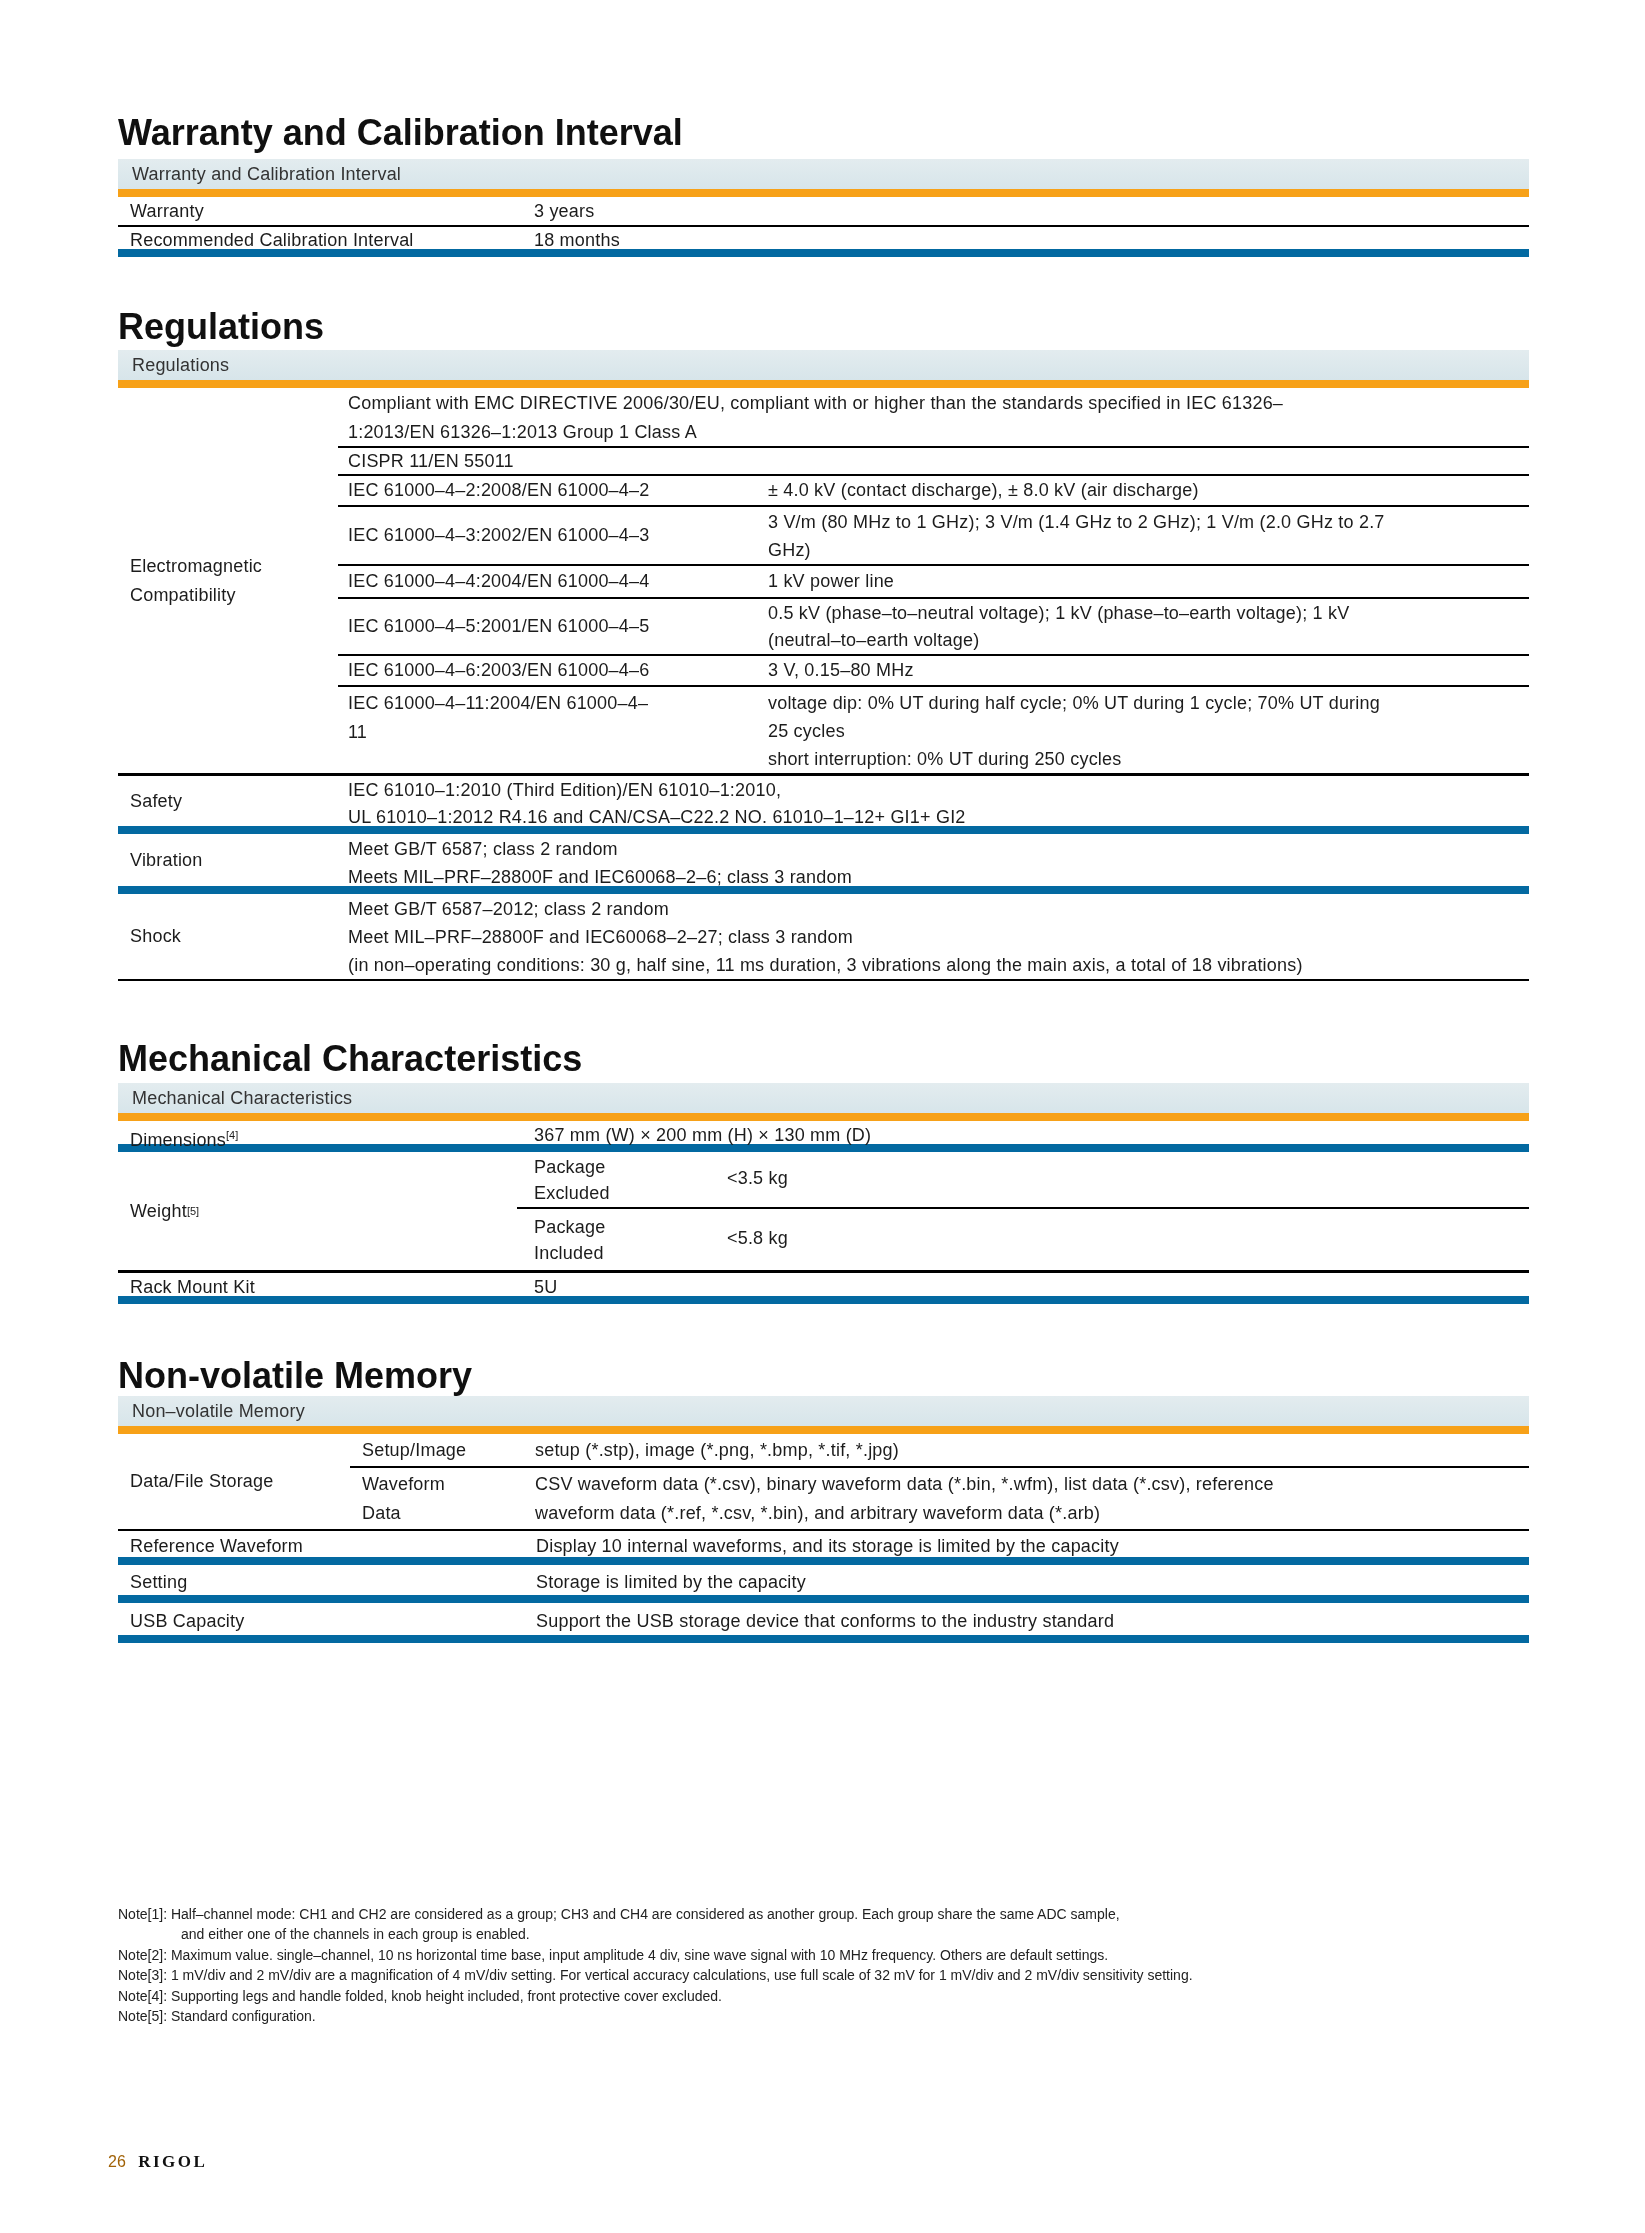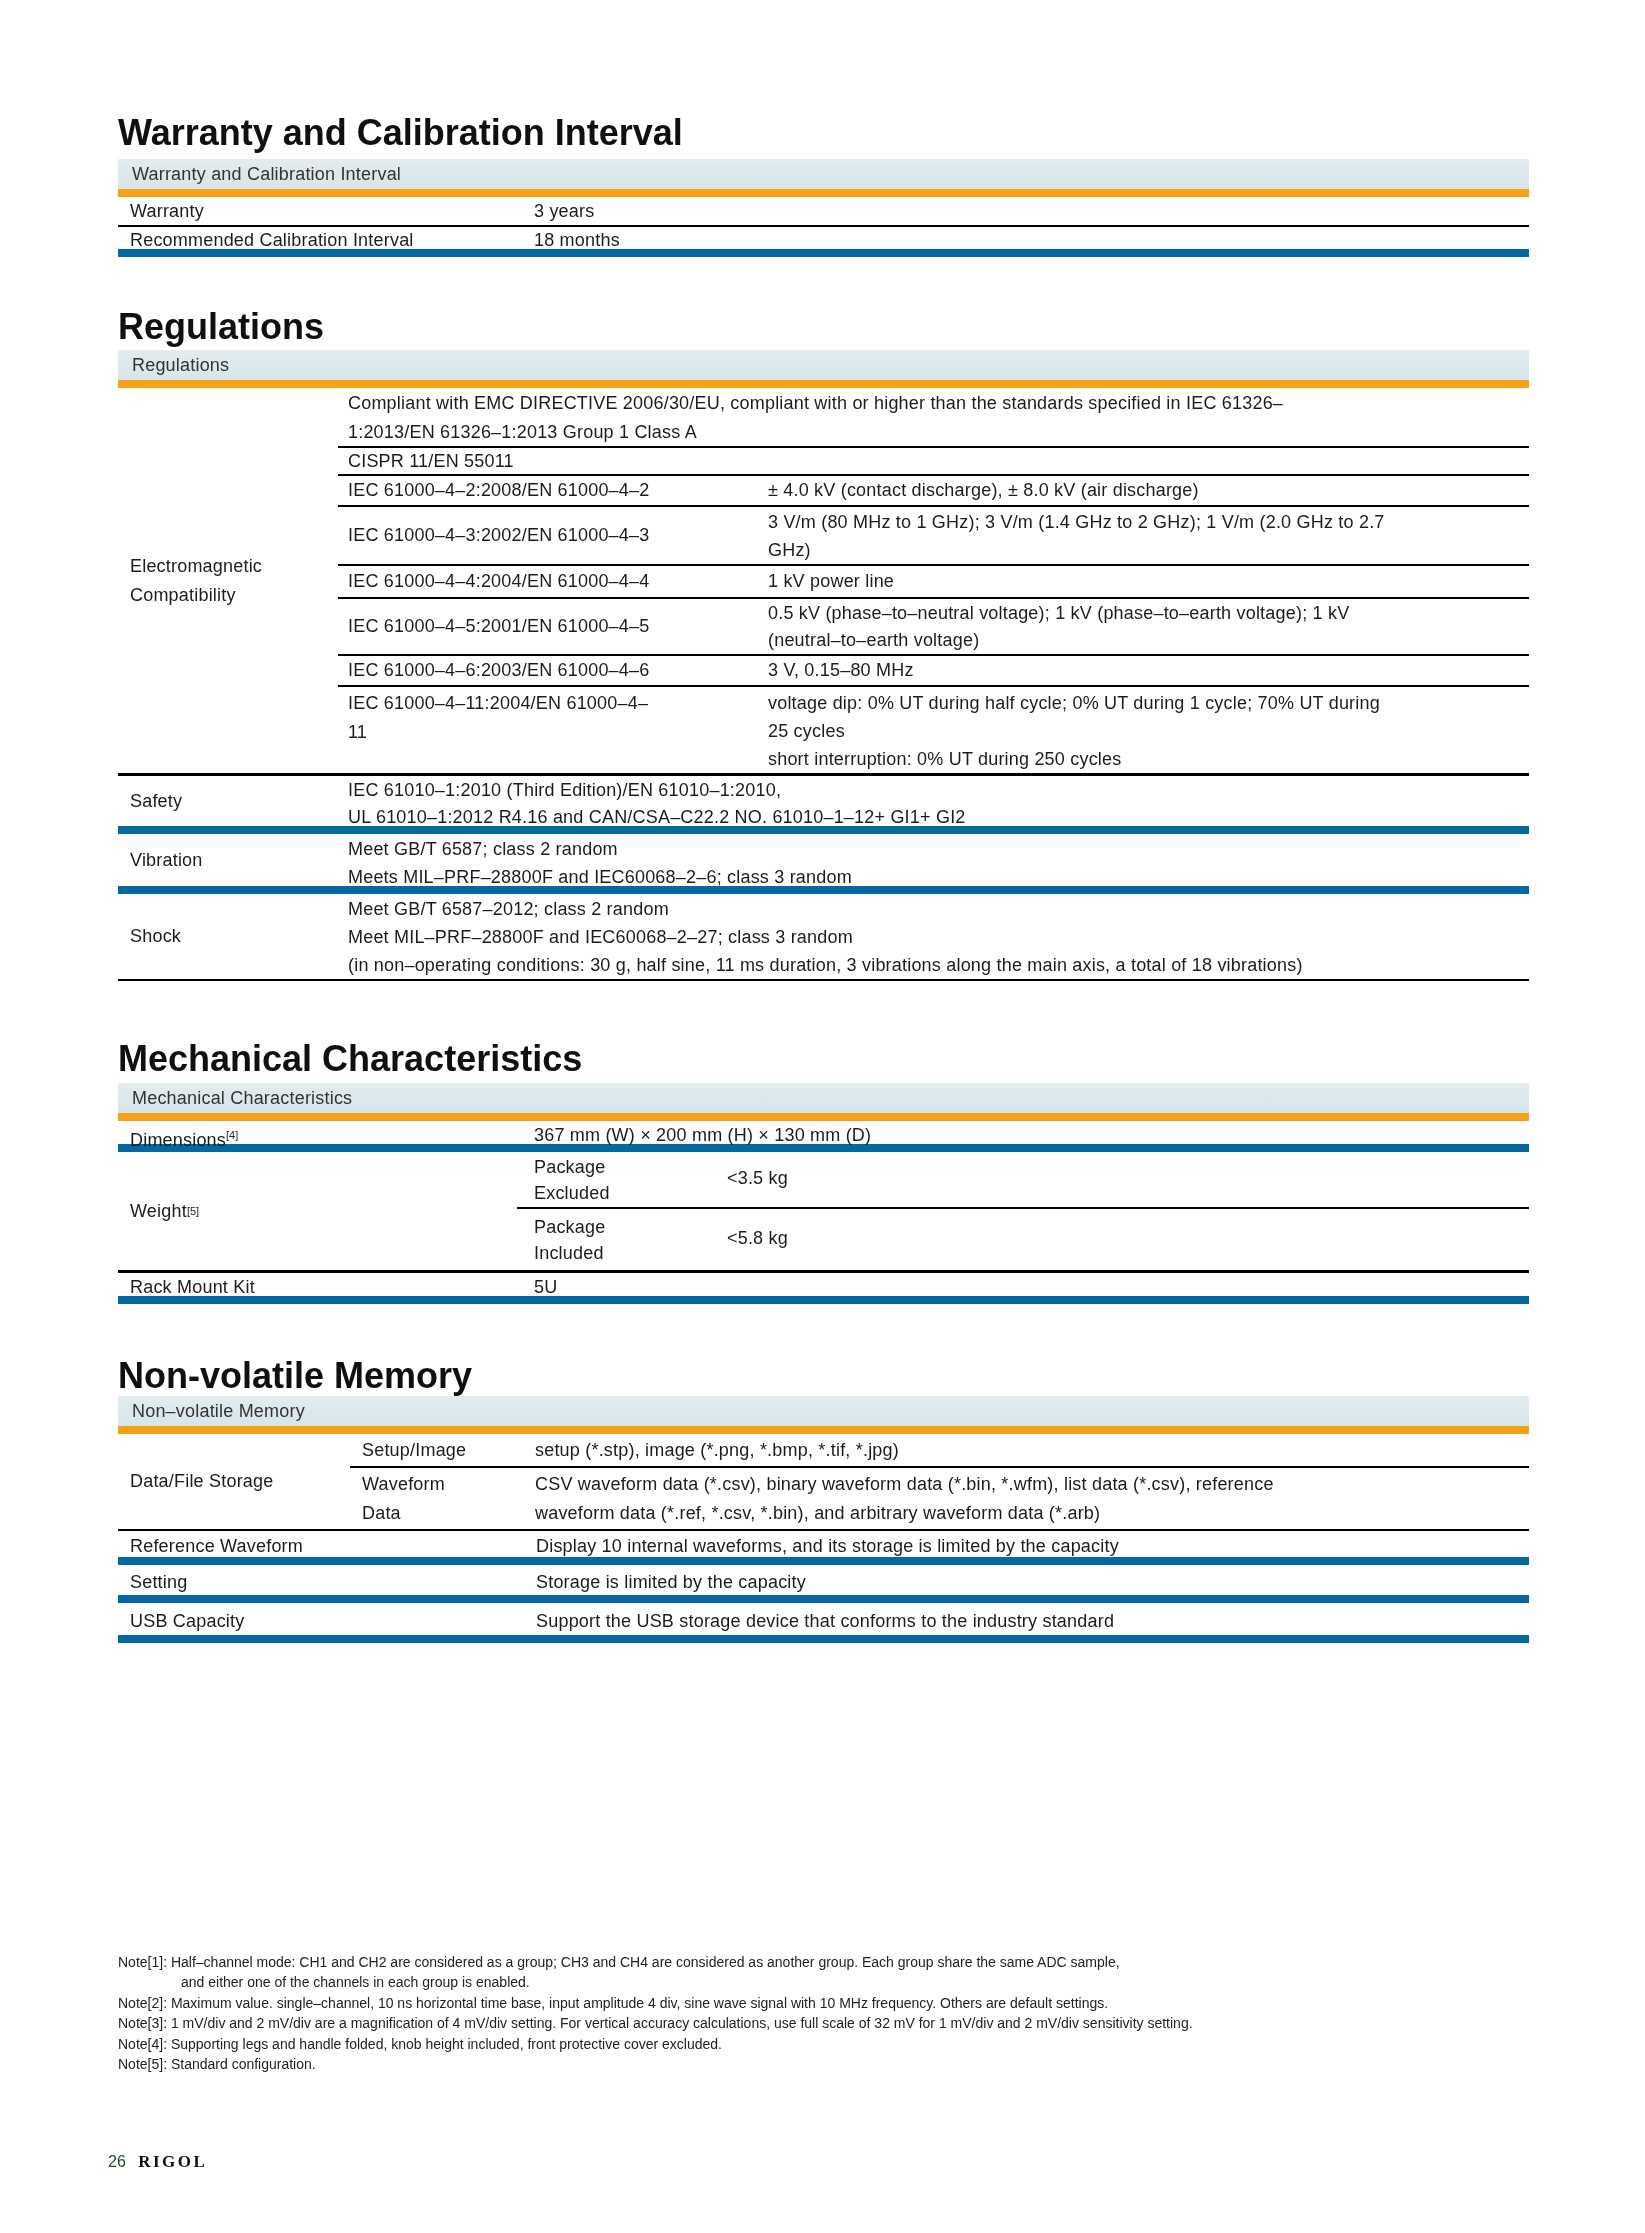--- a/index.html
+++ b/index.html
@@ -23,25 +23,25 @@
   .row.thick { border-bottom:8px solid #0369a1; }
   .cell { box-sizing:border-box; white-space:pre-line; font-size:18px; }
   .c1 { padding-left:12px; }
   .vcenter { display:flex; align-items:center; }
   .group { display:flex; box-sizing:border-box; border-bottom:3px solid #000; }
   .gcol1 { box-sizing:border-box; padding-left:12px; display:flex; align-items:center;
            font-size:18px; white-space:pre-line; line-height:29px; }
   .gright { flex:1; display:flex; flex-direction:column; }
   .gright .r { display:flex; box-sizing:border-box; border-bottom:2px solid #000; }
   .sup { font-size:11px; vertical-align:super; letter-spacing:0; }
-  .notes { position:absolute; left:118px; top:1952px; width:1413px; font-size:14px;
+  .notes { position:absolute; left:118px; top:1904px; width:1413px; font-size:14px;
            line-height:20.4px; color:#222222; letter-spacing:0; }
   .note.cont { padding-left:63px; }
   .footer { position:absolute; left:108px; top:2152px; display:flex; align-items:baseline; }
-  .footer .pageno { font-size:16px; color:#14532d; }
+  .footer .pageno { font-size:16px; color:#a16207; }
   .footer .brand { font-family:"Liberation Serif","DejaVu Serif",serif; font-weight:700;
                    font-size:17px; letter-spacing:2.5px; margin-left:12px; color:#111; }
 </style>
 </head>
 <body>
 
 <div class="page">
 
   <h2 class="sec-h" style="top:113px">Warranty and Calibration Interval</h2>
   <div class="tbl" style="top:159px">

